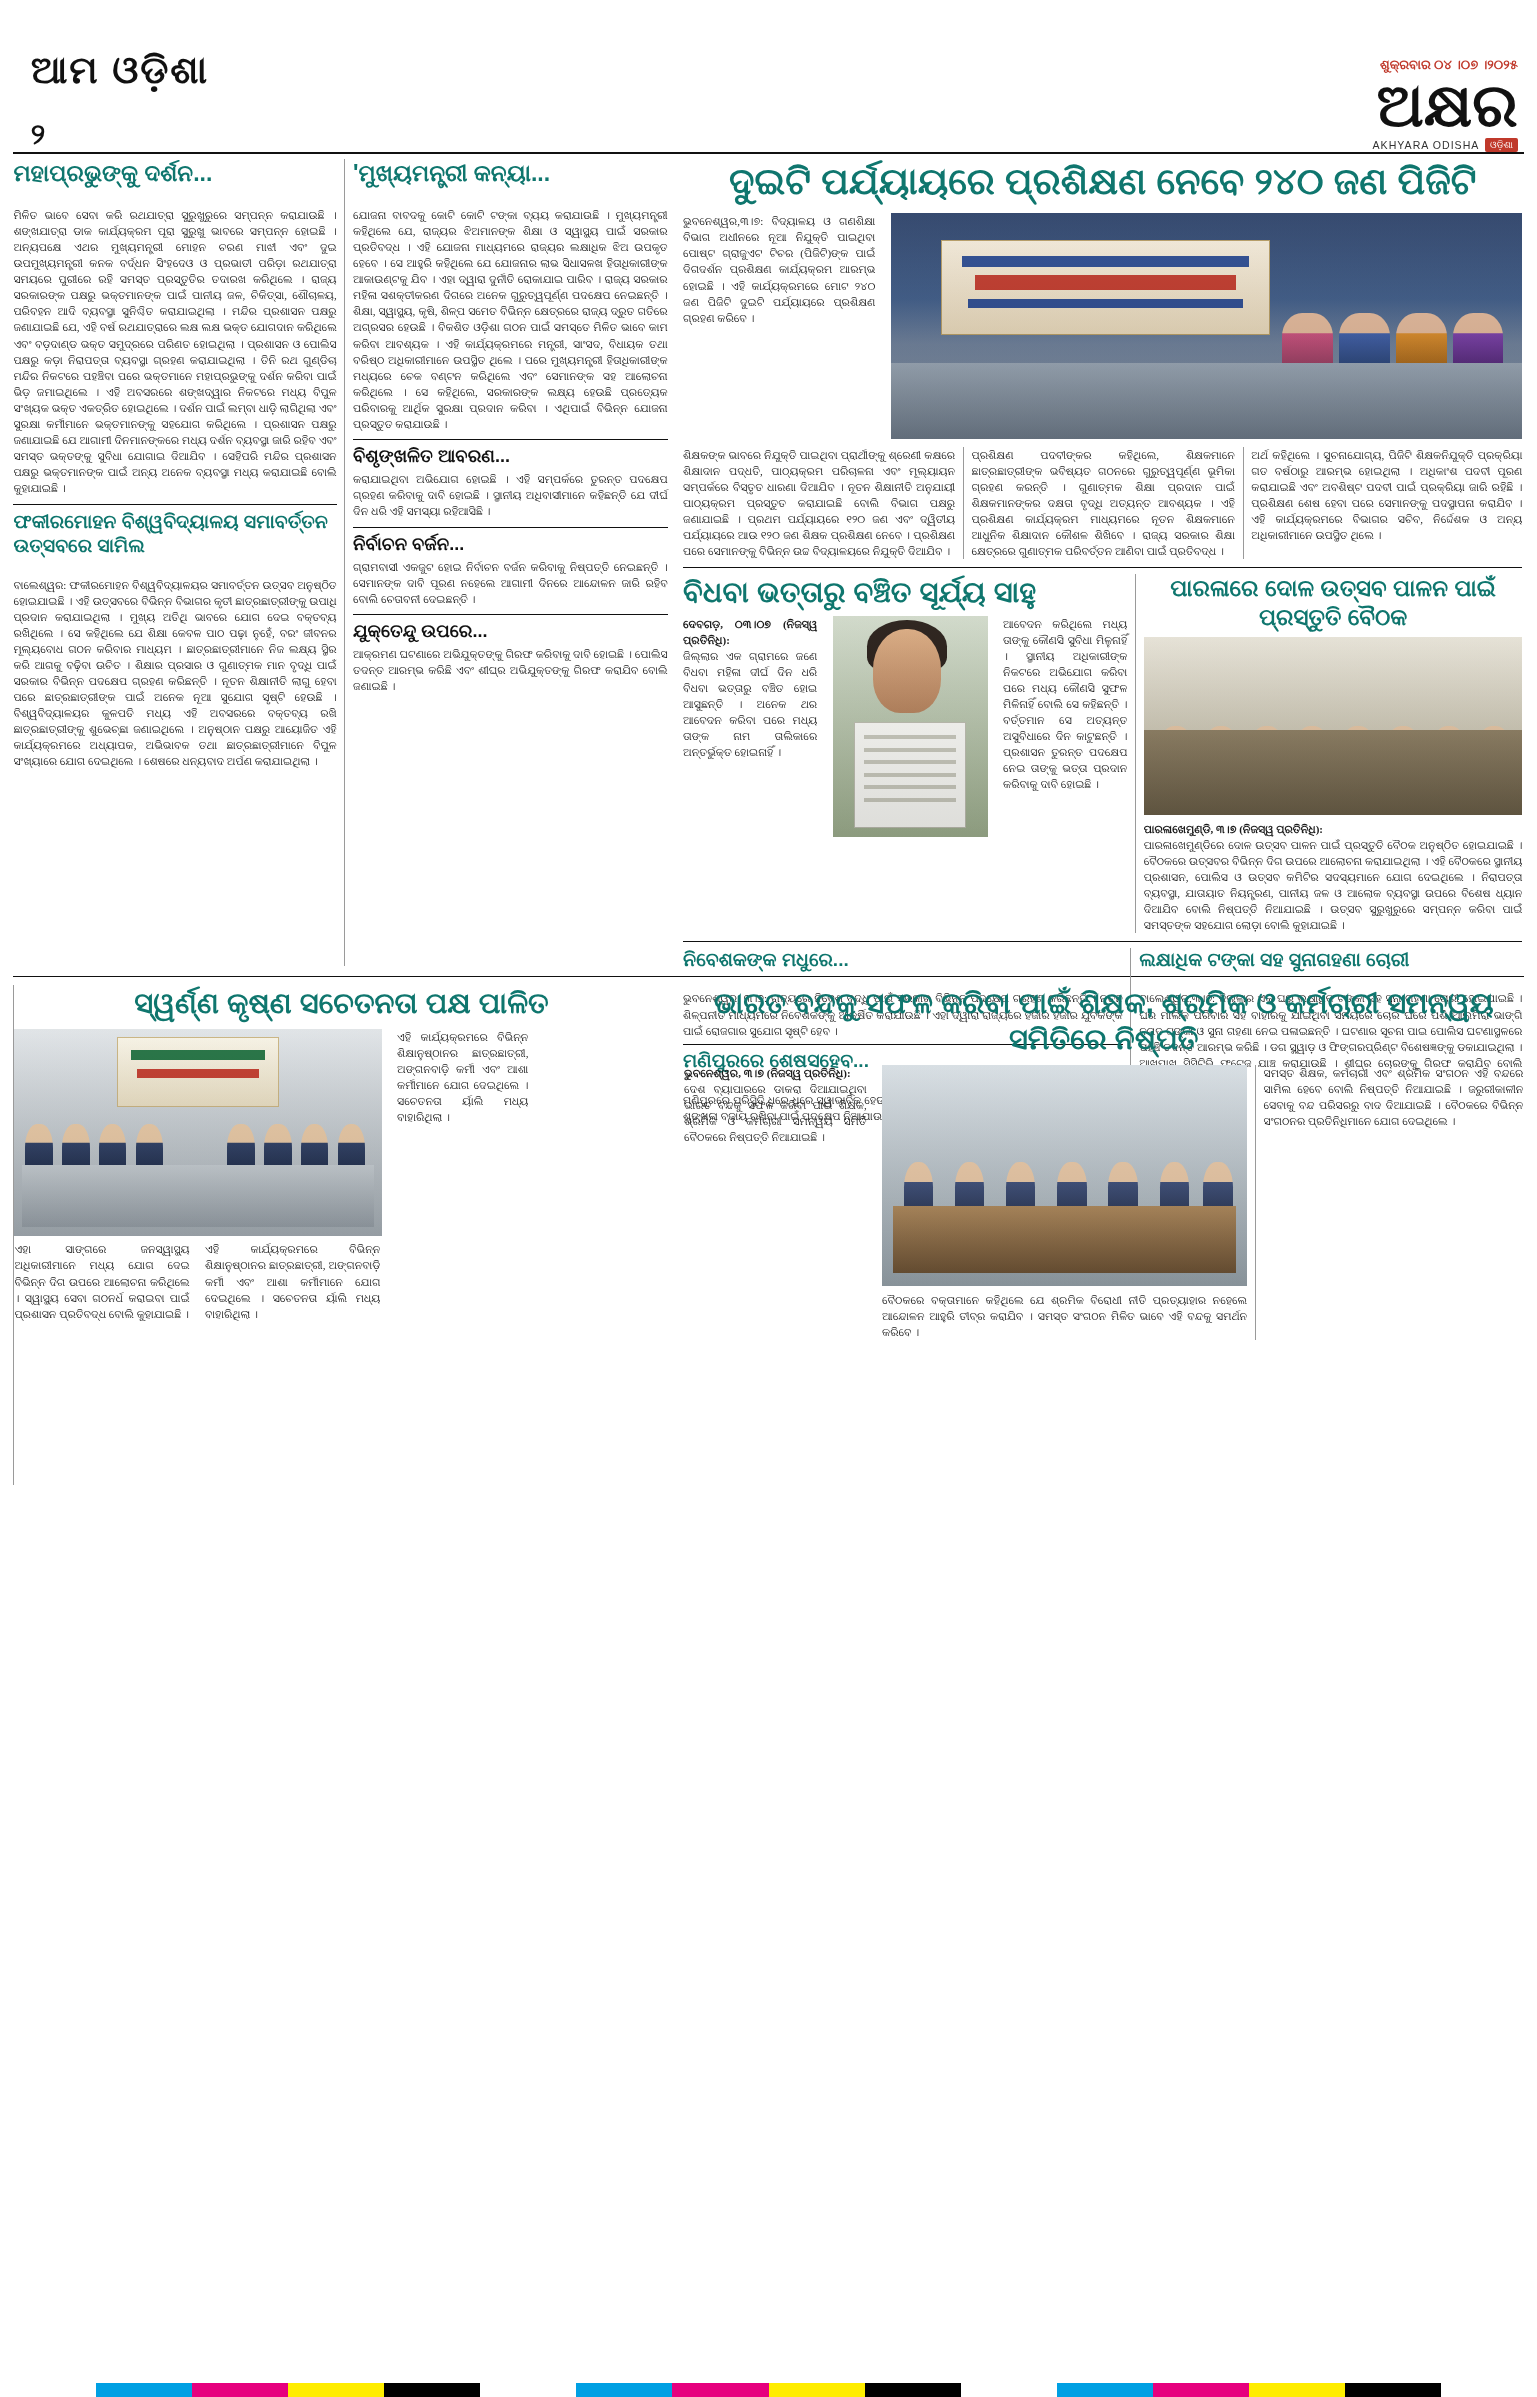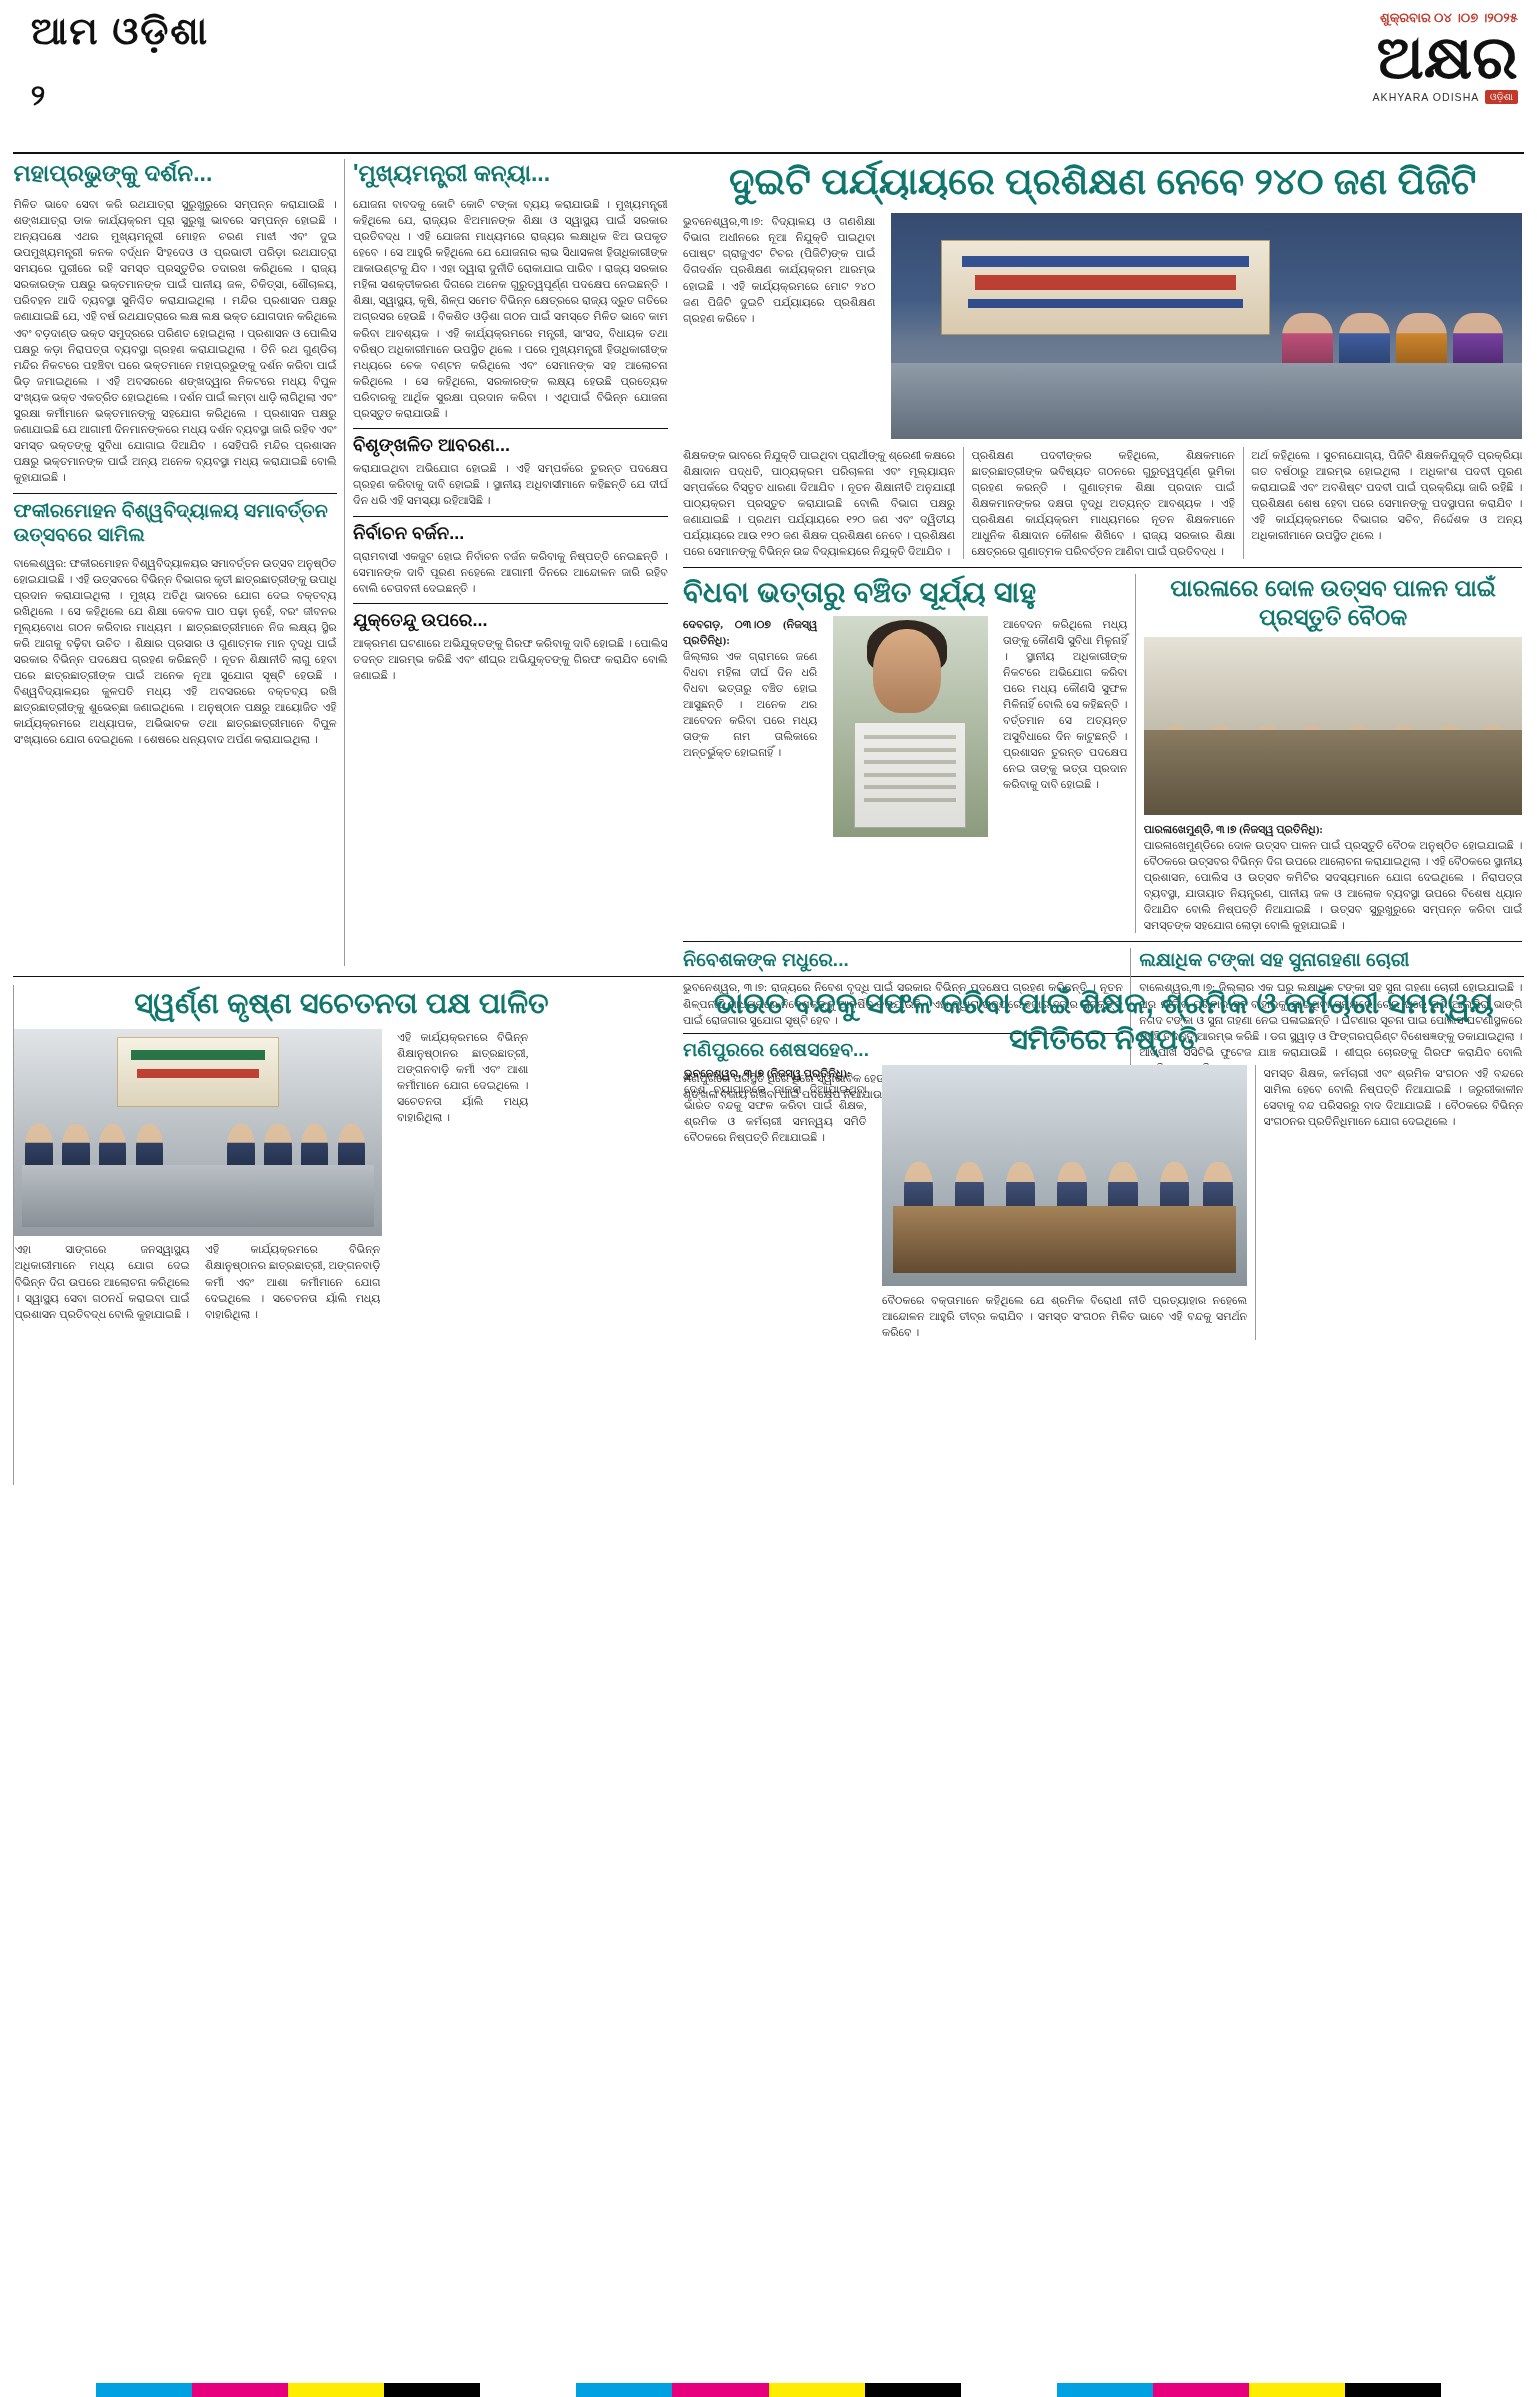--- a/index.html
+++ b/index.html
@@ -7,21 +7,21 @@
   body {
     width:1537px; height:2398px;
     background:#ffffff;
     font-family:"Liberation Serif", serif;
     color:#111;
     position:relative;
   }
   .page { width:1537px; height:2398px; padding:9.6px 13.4px 0 13.4px; position:relative; }
 
   
-  .masthead { display:flex; align-items:flex-start; height:144px; border-bottom:2.9px solid #111; }
+  .masthead { display:flex; align-items:flex-end; height:144px; border-bottom:2.9px solid #111; }
   .mh-left { width:346px; display:flex; flex-direction:column; justify-content:center; }
   .mh-title {
     font-family:"Liberation Sans", sans-serif;
     font-size:38px; font-weight:bold; letter-spacing:1.9px; color:#111;
     padding-left:17.3px;
   }
   .mh-pageno { font-size:29px; font-weight:bold; padding-left:17.3px; margin-top:25px; }
   .mh-banner {
     flex:1; position:relative; overflow:hidden;
     background:linear-gradient(180deg,#cfe3ef 0%,#9fc6d8 35%,#6f9e8a 70%,#4c7a55 100%);
@@ -155,21 +155,21 @@
     border-radius:44% 44% 8% 8%;
   }
   .photo .shade { position:absolute; inset:0; background:linear-gradient(180deg,rgba(255,255,255,.06),rgba(0,0,0,.12)); }
 
   
   .cols { display:flex; }
   .col { padding:0 7.7px; }
   .col:first-child { padding-left:0; }
   .col:last-child { padding-right:0; }
   .vline { border-left:1px solid #9a9a9a; }
-  .mt4{margin-top:8px}.mt6{margin-top:5.8px}.mt8{margin-top:7.7px}
+  .mt4{margin-top:19px}.mt6{margin-top:5.8px}.mt8{margin-top:7.7px}
   .mb4{margin-bottom:3.8px}.mb6{margin-bottom:5.8px}
 
   .kicker { font-family:"Liberation Sans", sans-serif; font-weight:bold; font-size:18px; margin:5.8px 0 3.8px; }
 
   
   .colorbar { position:absolute; left:0; bottom:0; width:1537px; height:15.4px; display:flex; }
   .colorbar div { flex:1; }
 </style>
 </head>
 <body>

